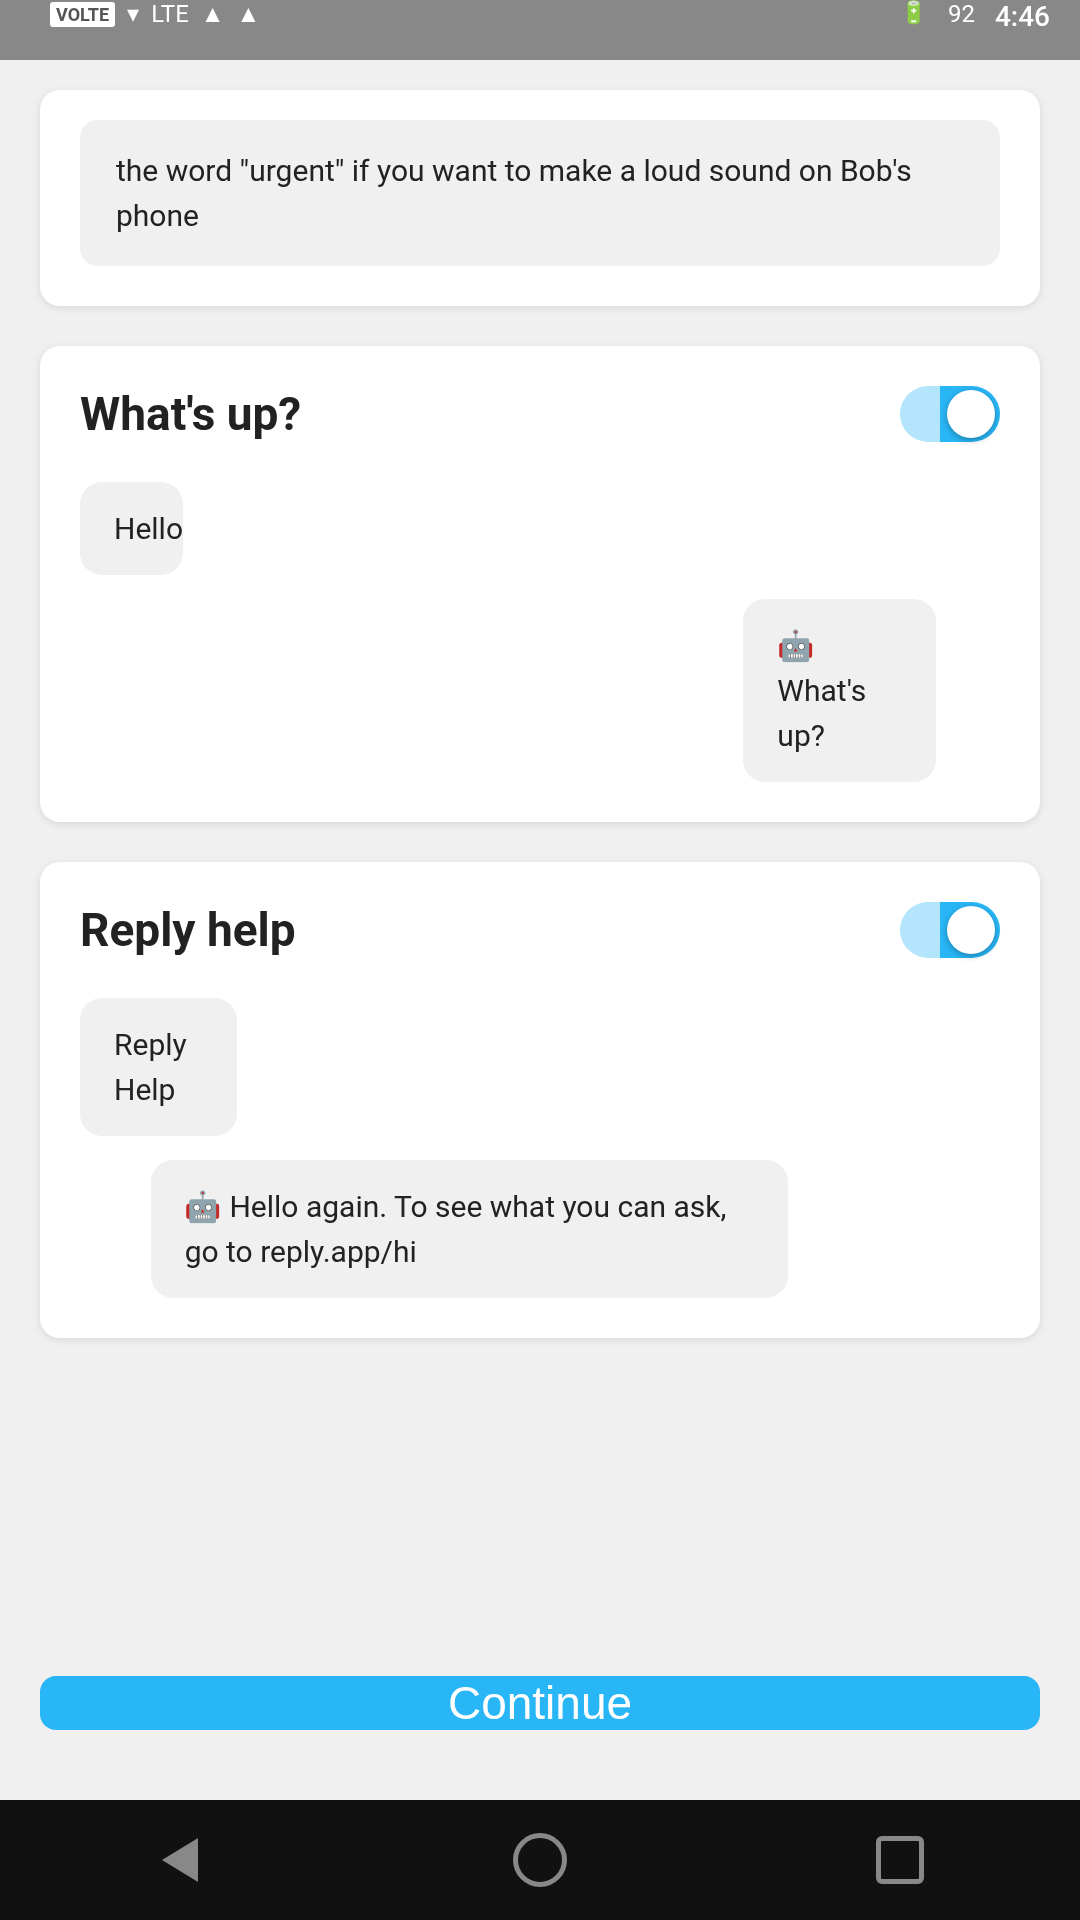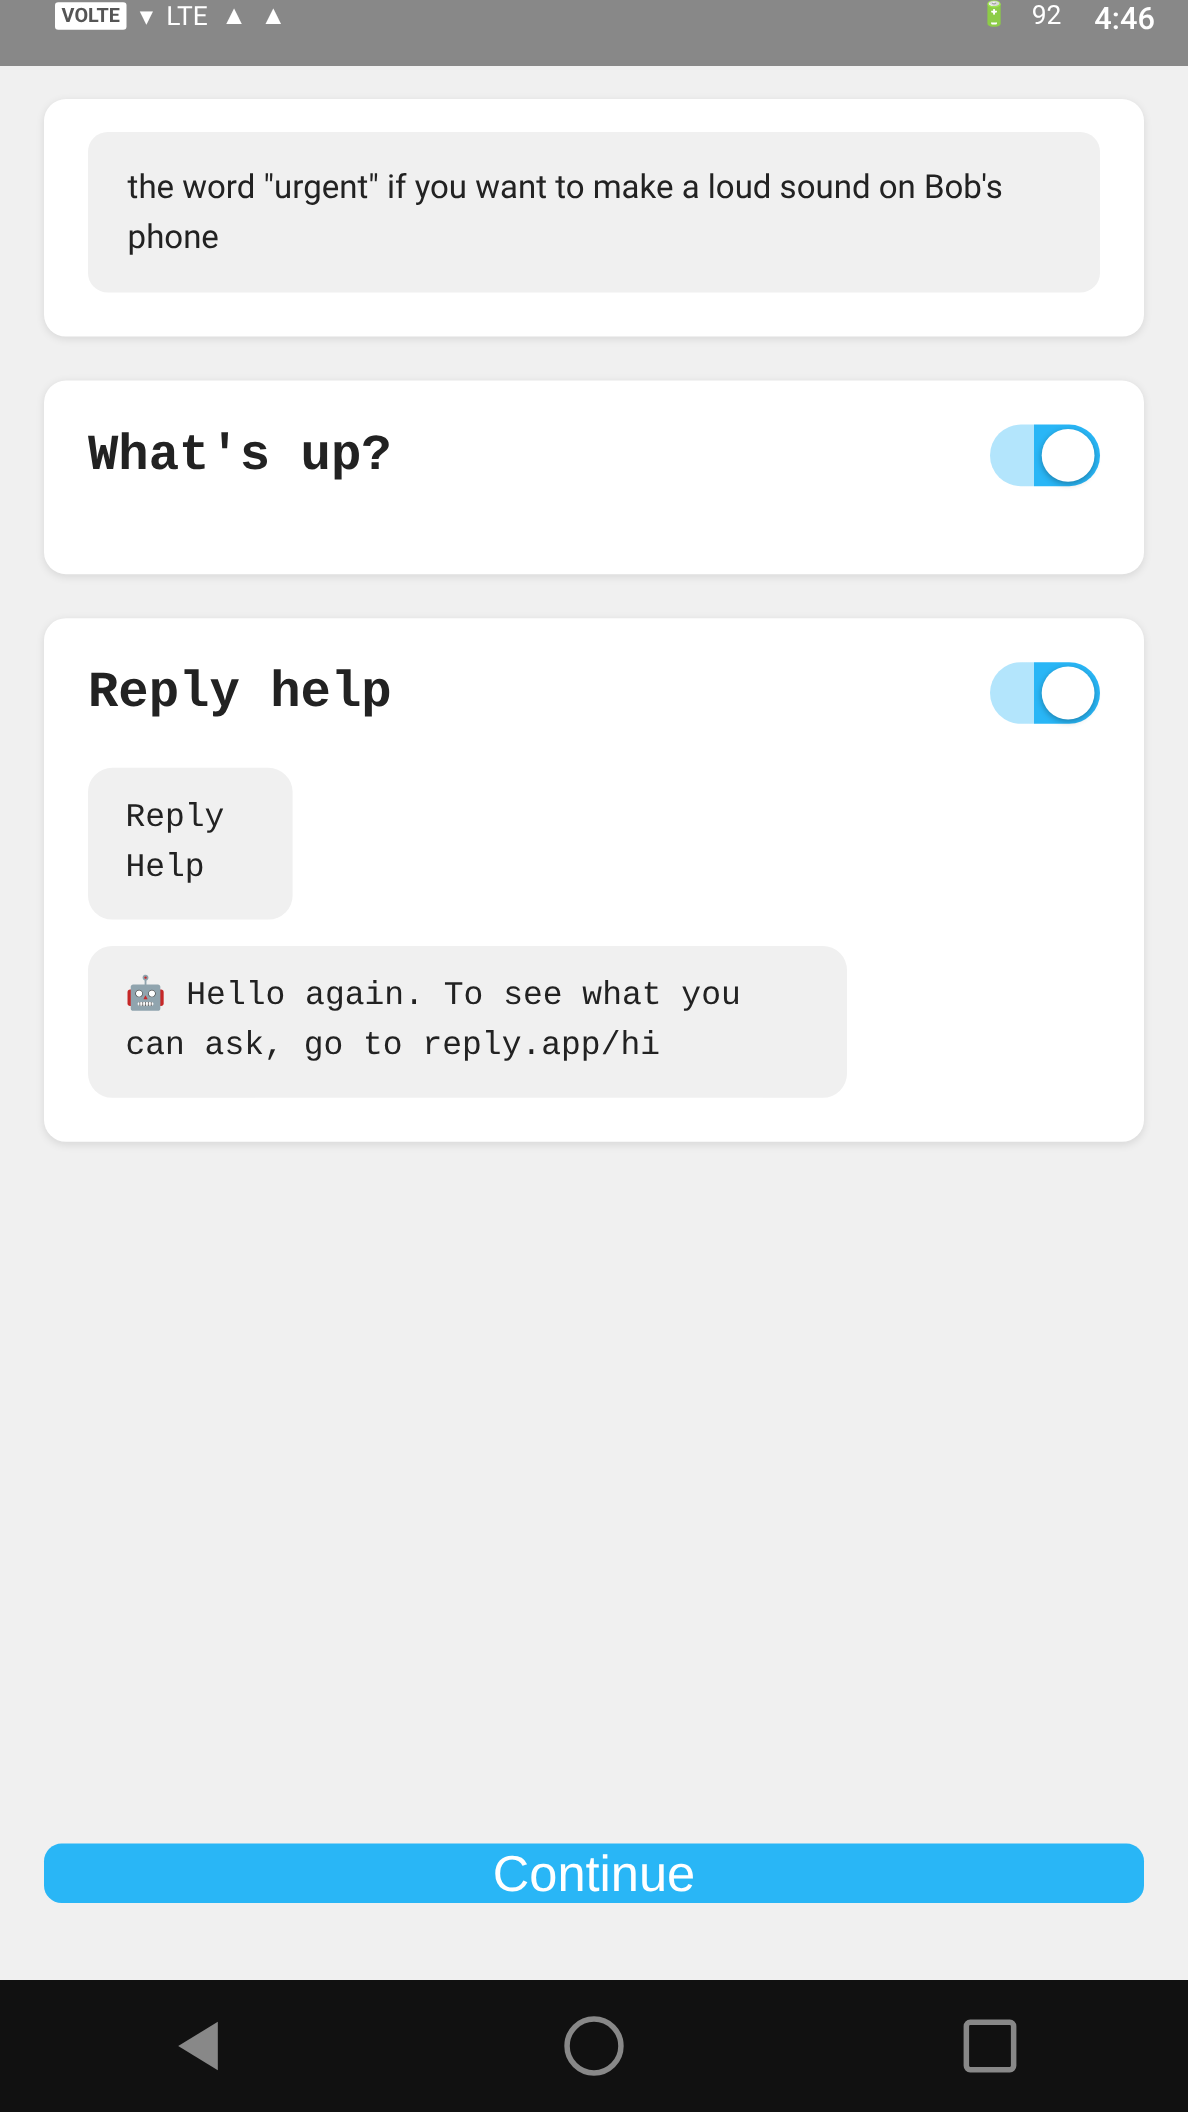--- a/index.html
+++ b/index.html
@@ -50,21 +50,20 @@
 
     .status-icon {
       color: white;
       font-size: 24px;
     }
 
     .status-time {
       color: white;
       font-size: 28px;
       font-weight: 500;
-      margin-left: 10px;
     }
 
     .battery-icon {
       color: white;
       font-size: 22px;
     }
 
     
     .scroll-area {
       flex: 1;
@@ -94,21 +93,20 @@
       display: inline-block;
     }
 
     
     .card {
       background: white;
       border-radius: 20px;
       margin: 20px 40px;
       padding: 40px 40px 40px 40px;
       box-shadow: 0 2px 8px rgba(0,0,0,0.1);
-      font-family: Liberation Mono, monospace;
     }
 
     .card-header {
       display: flex;
       align-items: center;
       justify-content: space-between;
       margin-bottom: 40px;
     }
 
     .card-title {
@@ -254,20 +252,28 @@
 <div class="scroll-area">
 
   <div class="card-partial">
     <span class="partial-bubble">the word "urgent" if you want to make a loud sound on Bob's phone</span>
   </div>
 
   <div class="card">
     <div class="card-header">
       <span class="card-title">What's up?</span>
       <div class="toggle on"></div>
+    </div>
+    <div class="chat-area">
+      <div class="bubble-left">
+        <div class="bubble">Hello</div>
+      </div>
+      <div class="bubble-right">
+        <div class="bubble">🤖 What's up?</div>
+      </div>
     </div>
   </div>
 
   <div class="card">
     <div class="card-header">
       <span class="card-title">Reply help</span>
       <div class="toggle on"></div>
     </div>
     <div class="chat-area">
       <div class="bubble-left">

